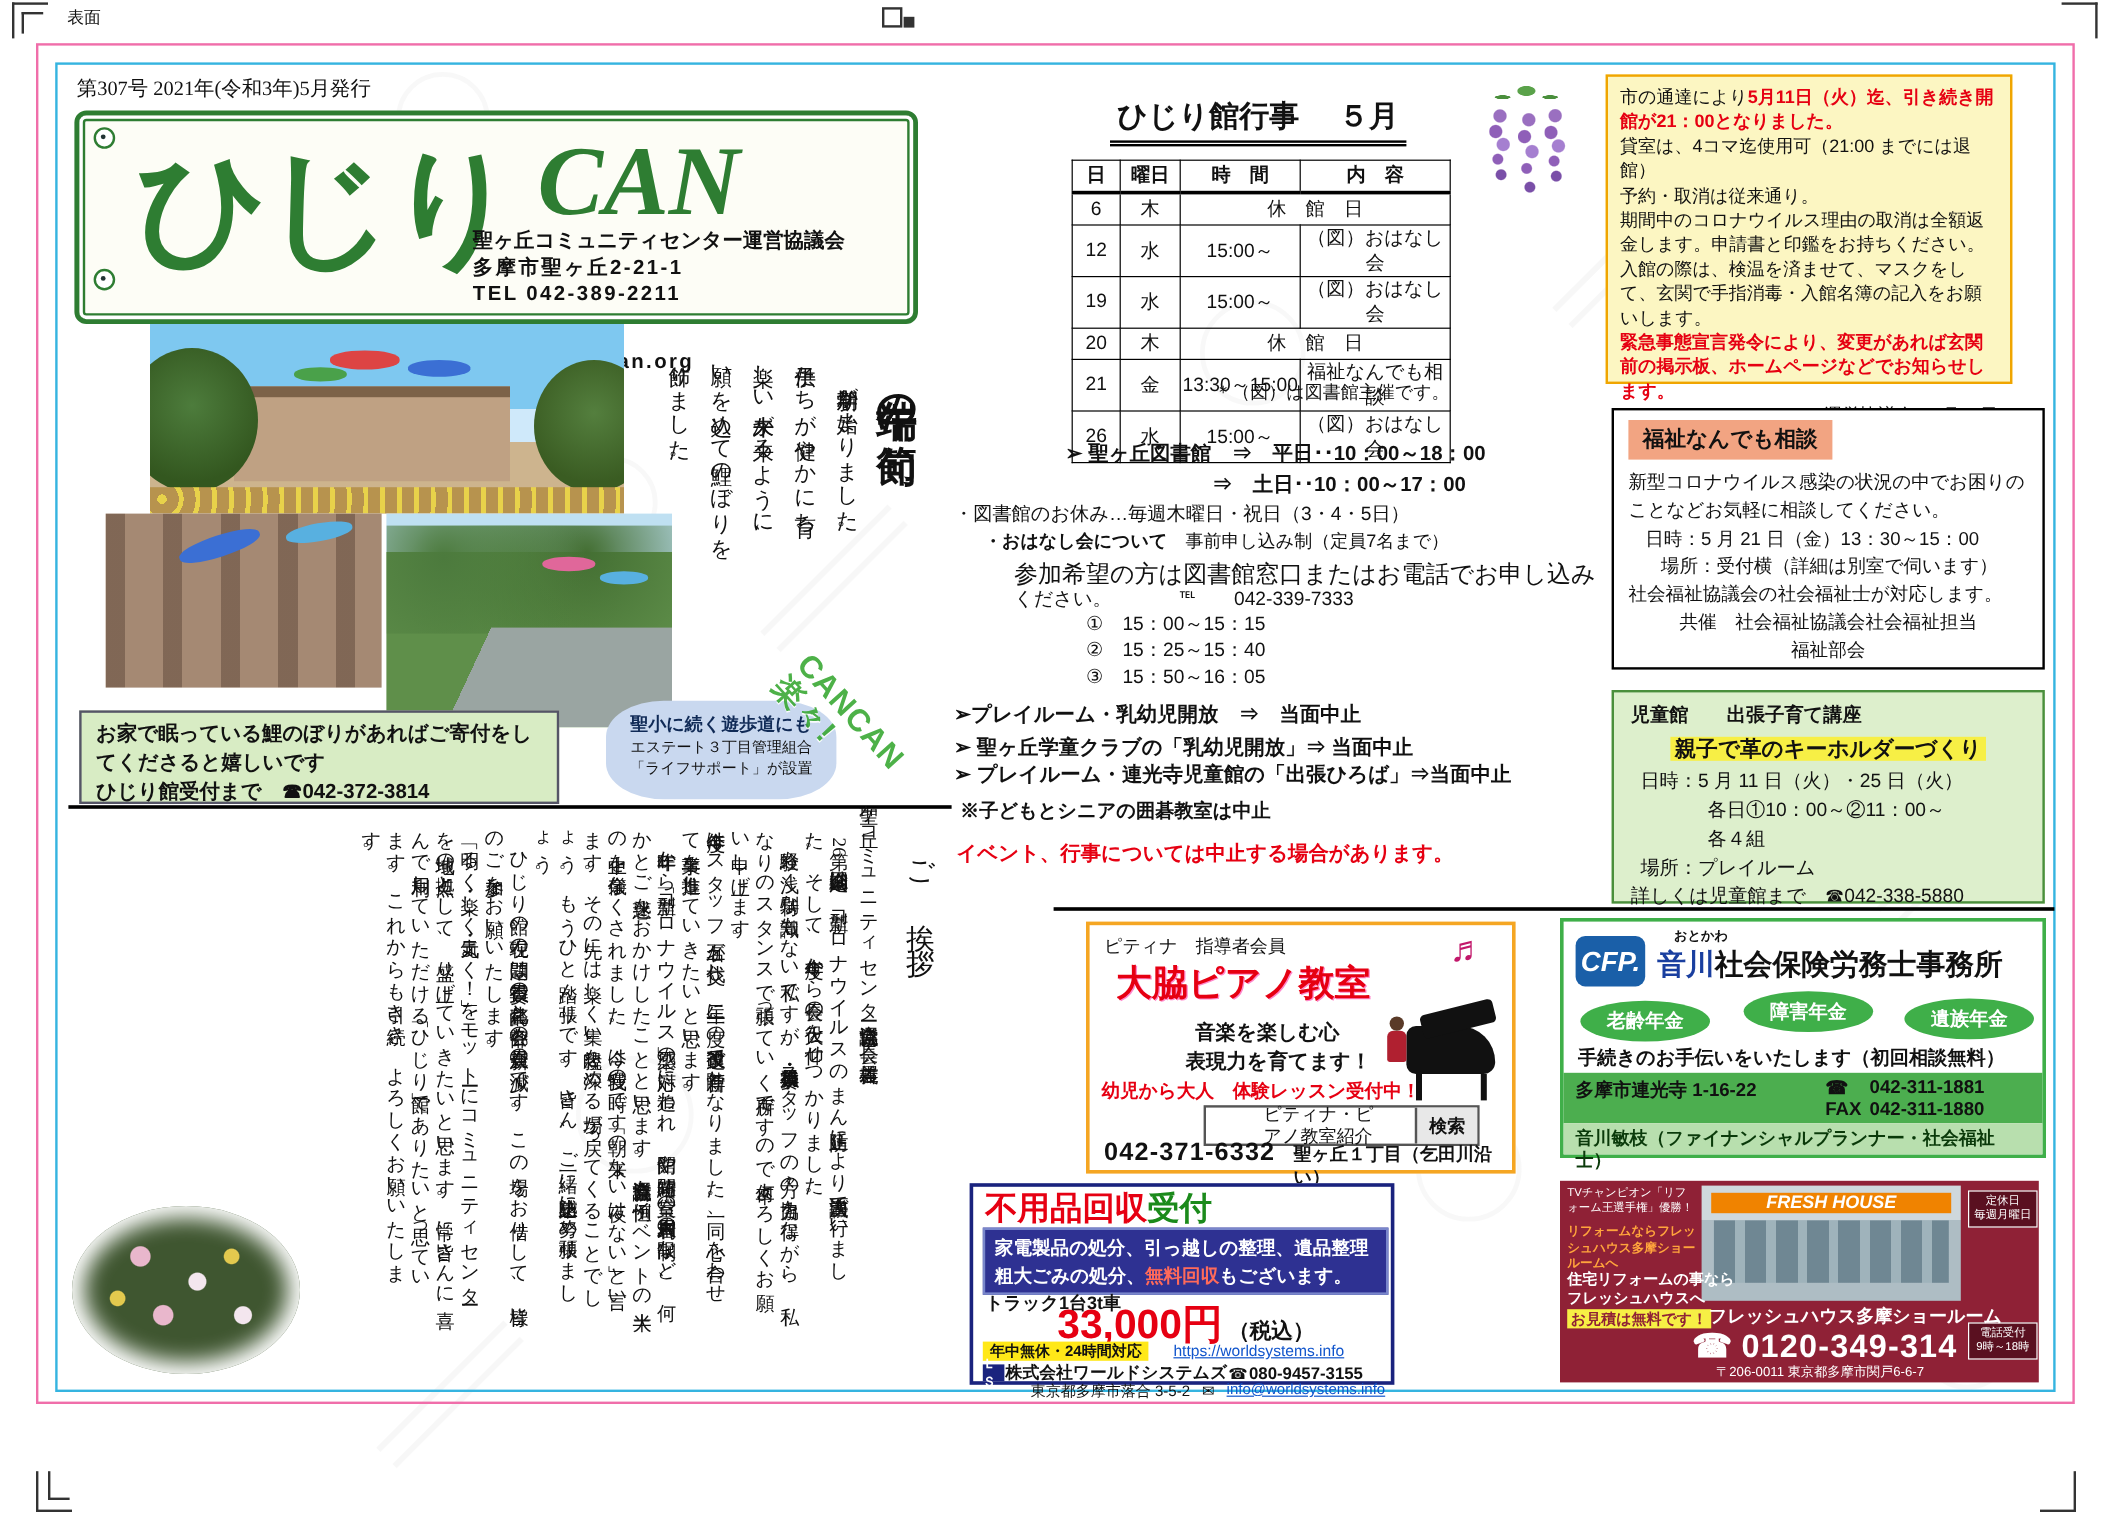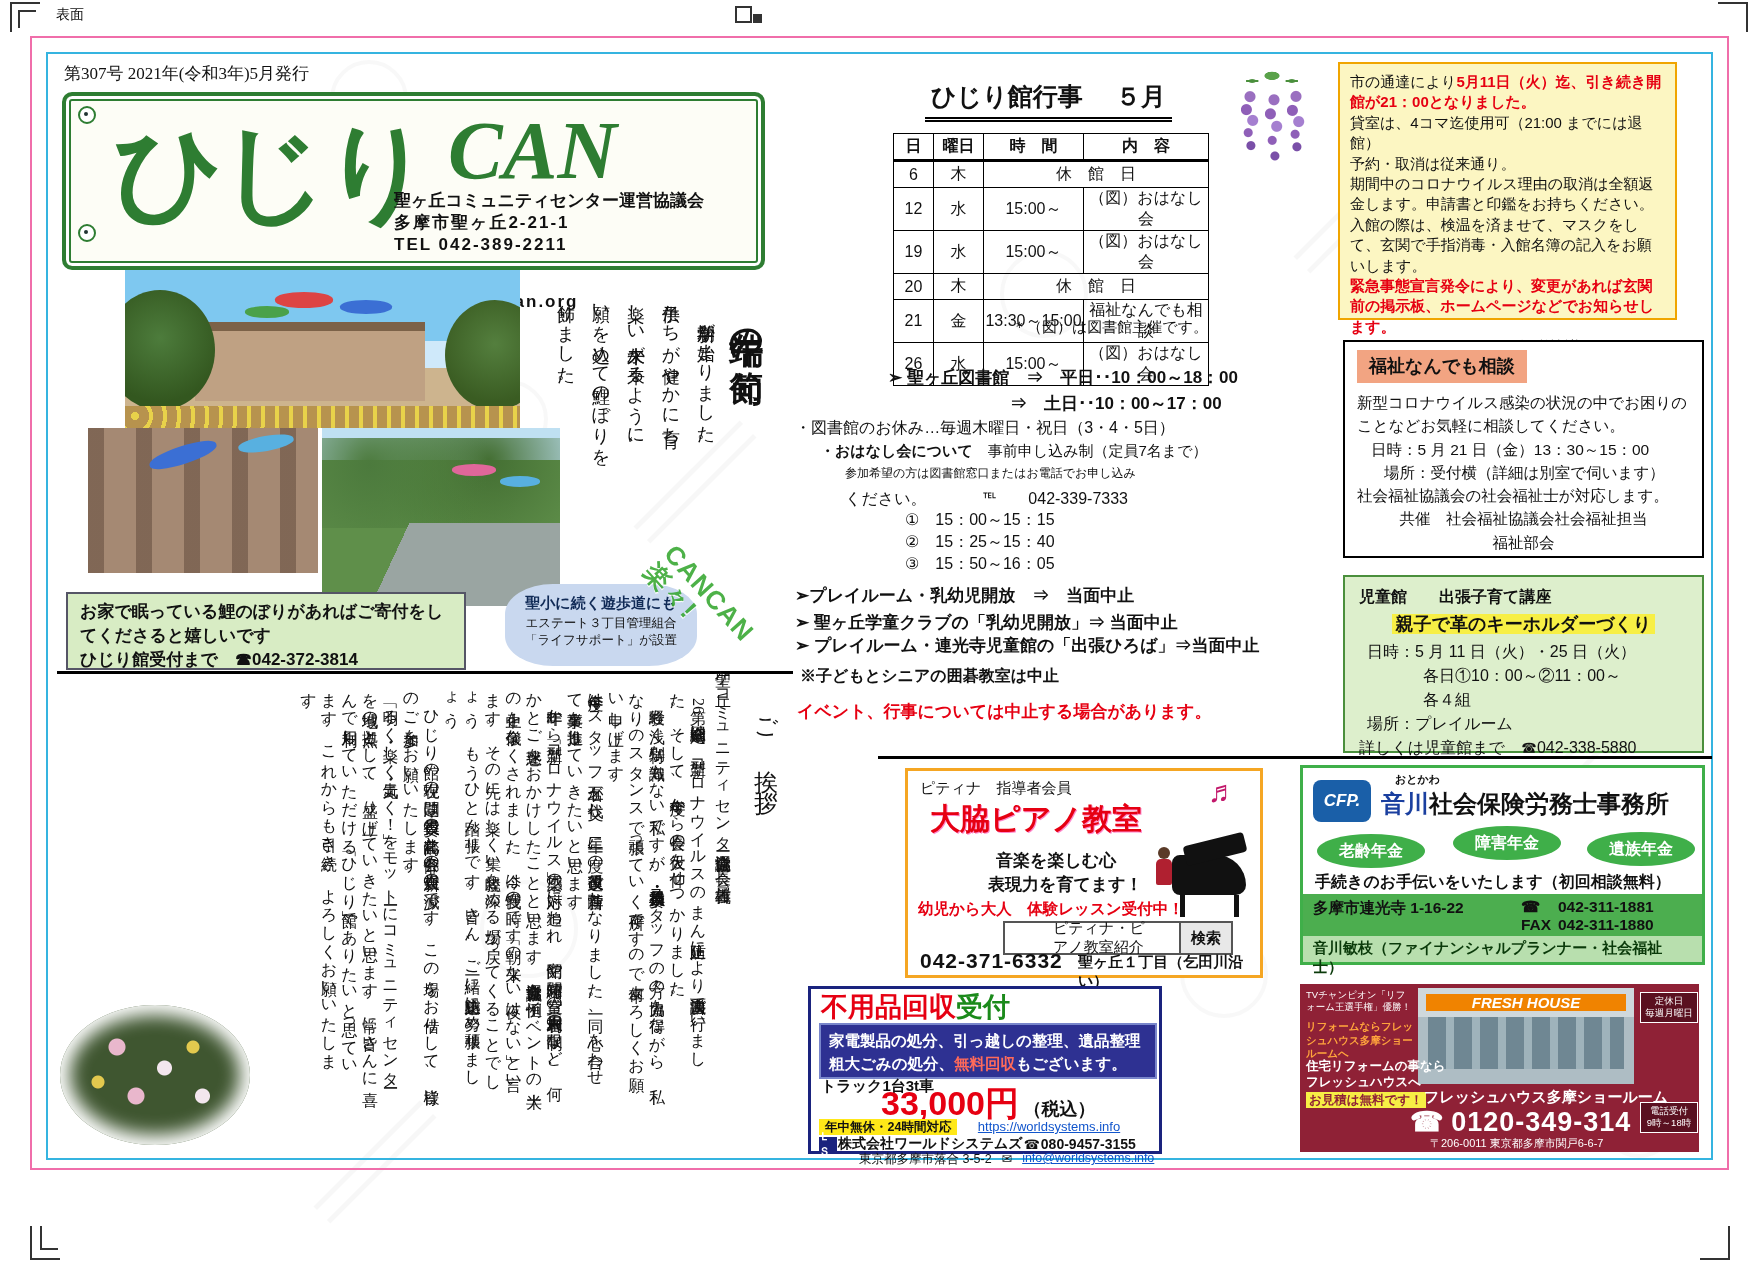--- a/index.html
+++ b/index.html
@@ -43,21 +43,21 @@
   .welfare-title{display:inline-block;background:#f2a482;padding:3px 12px;font-size:18px;font-weight:bold;}
   .jidokan{background:#ddefcc;border:2px solid #4a8f3c;padding:8px 14px;font-size:16px;line-height:1.5;}
   .hl-yellow{background:#f7ef45;font-weight:bold;}
   
   .ad-piano{background:#fff;border:3px solid #f5a623;}
   .searchbox{display:flex;border:2px solid #555;font-size:15px;height:30px;align-items:center;background:#fff;}
   .searchbox .lbl{flex:1;padding:0 24px;margin-left:24px;}
   .searchbox .btn{border-left:2px solid #555;background:#e8e8e8;padding:0 10px;font-weight:bold;height:100%;display:flex;align-items:center;}
   .ad-oto{background:#fff;border:3px solid #3faf49;}
   .oval{background:#3faf49;color:#fff;font-weight:bold;font-size:16px;border-radius:50%;display:flex;align-items:center;justify-content:center;}
-  .cfp{background:#1a5fa8;color:#fff;border-radius:8px;display:flex;align-items:center;justify-content:center;font-weight:bold;font-size:17px;font-style:italic;}
+  .cfp{background:#1a5fa8;color:#fff;border-radius:8px;display:flex;align-items:center;justify-content:center;font-weight:bold;font-size:23px;font-style:italic;}
   .ad-recycle{background:#fff;border:3px solid #1a237e;}
   .navybox{background:#2e3192;border:2px solid #7986cb;color:#fff;font-weight:bold;font-size:15.5px;padding:4px 8px;line-height:1.5;}
   .chip-yellow{background:#ffe818;font-size:12.5px;font-weight:bold;padding:1px 6px;}
   .ls-logo{background:#1a237e;color:#fff;font-weight:bold;font-size:11px;display:flex;align-items:center;justify-content:center;}
   .ad-fresh{background:#8f2136;color:#fff;}
   .fresh-sign{background:#f08300;color:#fff;font-weight:bold;font-style:italic;text-align:center;}
   .fresh-store{background:linear-gradient(#cfd8dc 0 30%, #aebdc4 30% 100%);}
   .fresh-small{background:#5a1020;border:1px solid #fff;color:#fff;font-size:9.5px;text-align:center;line-height:1.3;padding:2px 2px;}
   a.link{color:#1155cc;text-decoration:underline;}
   
@@ -239,21 +239,21 @@
     </tbody>
   </table>
   <div class="abs" style="left:893px;top:318px;width:315px;text-align:right;font-size:15px;">＊（図）は図書館主催です。</div>
 
   <div class="abs bold" style="left:888px;top:366px;font-size:17px;">➢ 聖ヶ丘図書館　⇒　平日･･10：00～18：00</div>
   <div class="abs bold" style="left:1010px;top:392px;font-size:17px;">⇒　土日･･10：00～17：00</div>
   <div class="abs" style="left:795px;top:418px;font-size:16px;">・図書館のお休み…毎週木曜日・祝日（3・4・5日）</div>
   <div class="abs" style="left:820px;top:442px;font-size:15px;">
     <span class="bold">・おはなし会について</span><span>　事前申し込み制（定員7名まで）</span>
   </div>
-  <div class="abs" style="left:845px;top:465px;font-size:12px;">参加希望の方は図書館窓口またはお電話でお申し込み</div>
+  <div class="abs" style="left:845px;top:465px;font-size:20px;">参加希望の方は図書館窓口またはお電話でお申し込み</div>
   <div class="abs" style="left:845px;top:487px;font-size:16px;">
     <span>ください。</span>
     <span style="margin-left:52px;">℡</span>
     <span style="margin-left:28px;">042-339-7333</span>
   </div>
   <div class="abs" style="left:905px;top:510px;font-size:16px;">①　15：00～15：15</div>
   <div class="abs" style="left:905px;top:532px;font-size:16px;">②　15：25～15：40</div>
   <div class="abs" style="left:905px;top:554px;font-size:16px;">③　15：50～16：05</div>
 
   <div class="abs bold" style="left:795px;top:584px;font-size:17px;">➢プレイルーム・乳幼児開放　⇒　当面中止</div>

